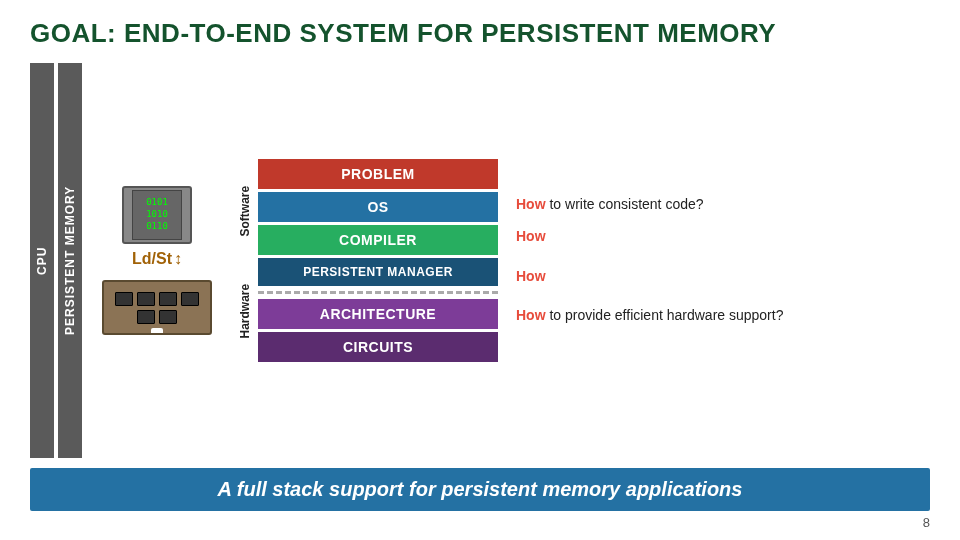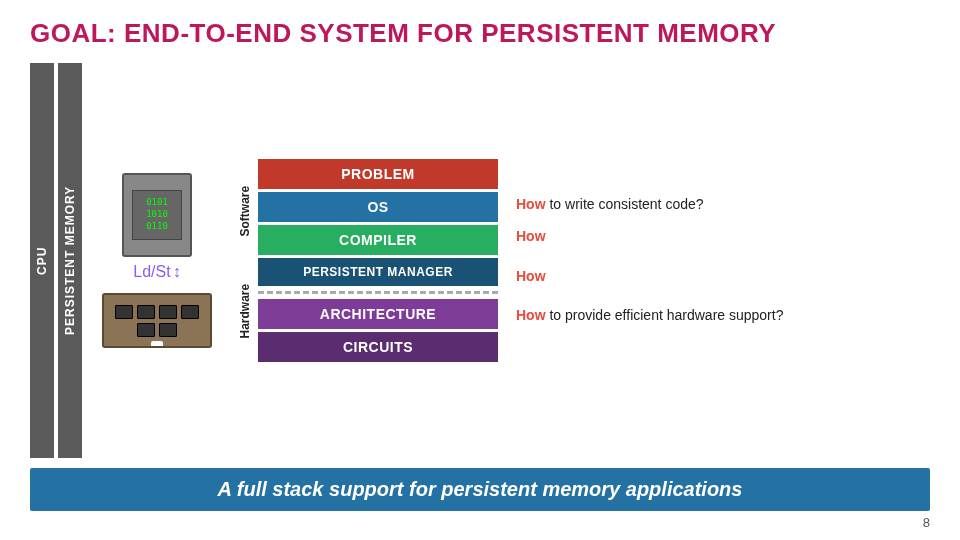--- a/index.html
+++ b/index.html
@@ -15,21 +15,21 @@
       width: 960px;
       height: 540px;
       padding: 18px 30px 10px 30px;
       display: flex;
       flex-direction: column;
     }
 
     .title {
       font-size: 26px;
       font-weight: bold;
-      color: #be185d;
+      color: #14532d;
       margin-bottom: 14px;
       letter-spacing: 0.5px;
     }
 
     .main-content {
       display: flex;
       flex: 1;
       gap: 0;
       align-items: stretch;
     }
@@ -78,21 +78,21 @@
 
     .chip-area {
       display: flex;
       flex-direction: column;
       align-items: center;
       gap: 6px;
     }
 
     .chip-icon {
       width: 70px;
-      height: 84px;
+      height: 58px;
       background: #888;
       border: 2px solid #555;
       display: flex;
       align-items: center;
       justify-content: center;
       position: relative;
       border-radius: 3px;
     }
 
     .chip-inner {
@@ -253,21 +253,21 @@
       <div class="vertical-label pm-label">PERSISTENT MEMORY</div>
     </div>
 
     <div class="center-block">
 
       <div class="middle-section">
         <div class="chip-area">
           <div class="chip-icon">
             <div class="chip-inner">0101<br>1010<br>0110</div>
           </div>
-          <div style="font-size:16px;font-weight:normal;color:#8b5cf6; display:flex;align-items:center;gap:2px;">
+          <div style="font-size:16px;font-weight:bold;color:#a16207; display:flex;align-items:center;gap:2px;">
             <span>Ld/St</span>
             <span>↕</span>
           </div>
           <div class="memory-module">
             <div class="memory-chips">
               <div class="mem-chip"></div>
               <div class="mem-chip"></div>
               <div class="mem-chip"></div>
               <div class="mem-chip"></div>
               <div class="mem-chip"></div>

